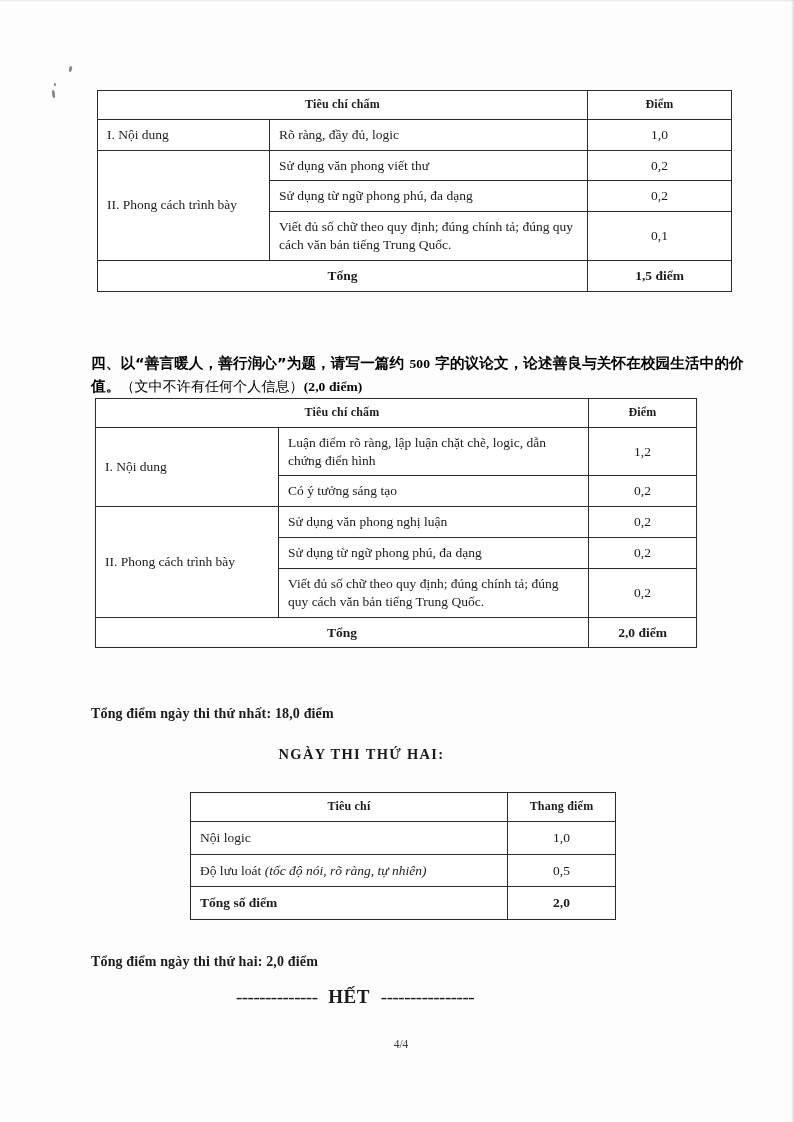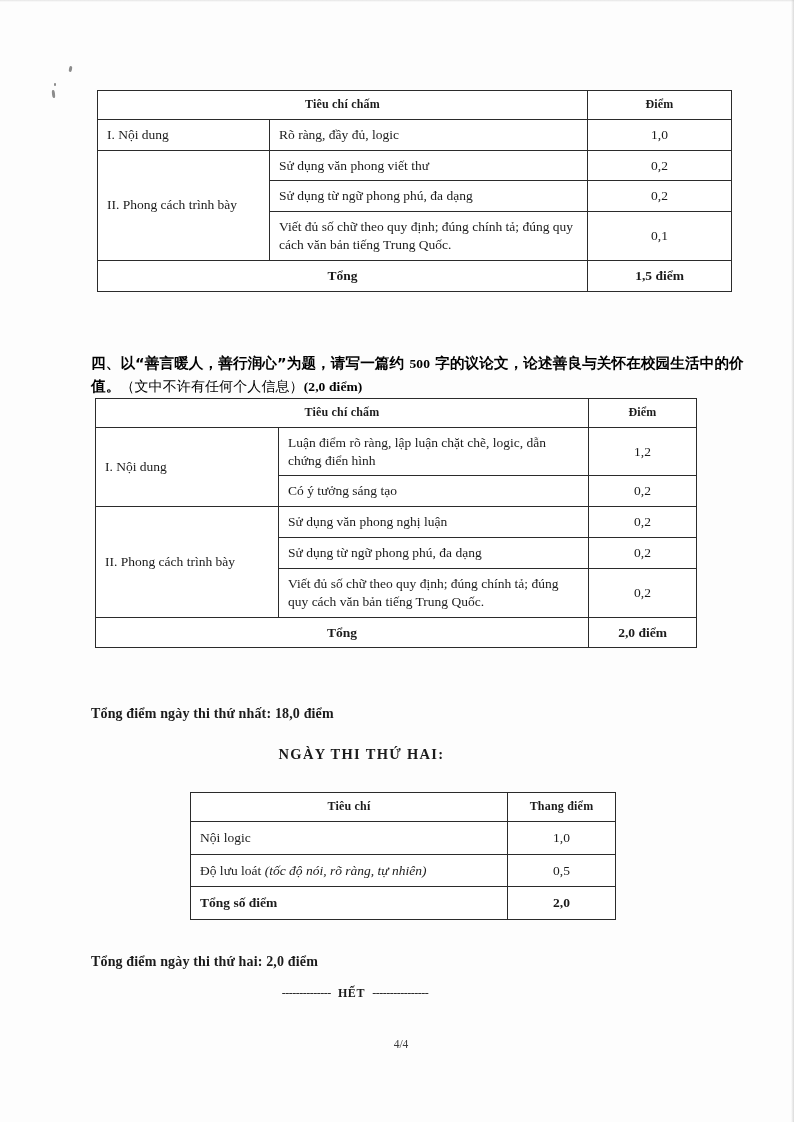--- a/index.html
+++ b/index.html
@@ -182,21 +182,21 @@
     letter-spacing: .15px;
   }
 
   
   #end-marker {
     position: absolute;
     left: 0;
     top: 986px;
     width: 710px;
     text-align: center;
-    font-size: 12px;
+    font-size: 19px;
     font-weight: bold;
     letter-spacing: .6px;
   }
   #end-marker .dashes {
     font-weight: normal;
     letter-spacing: -0.5px;
   }
 
   
   #page-number {

